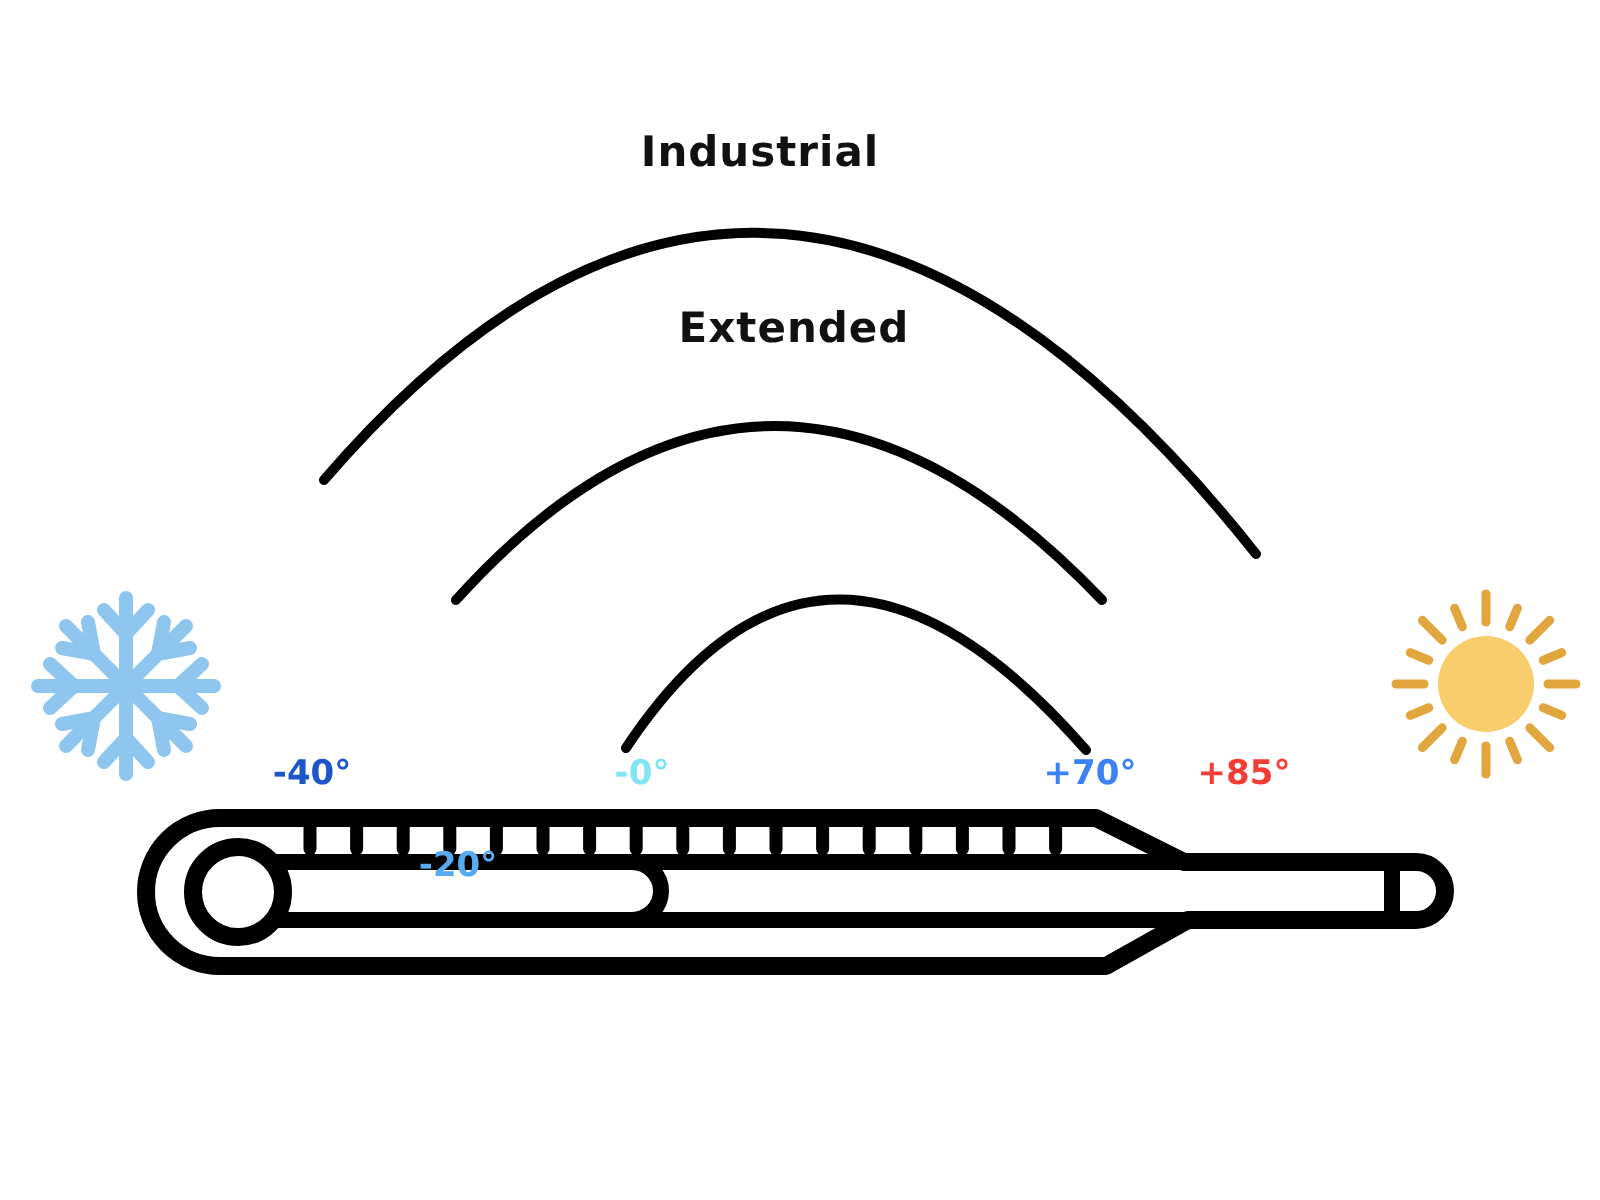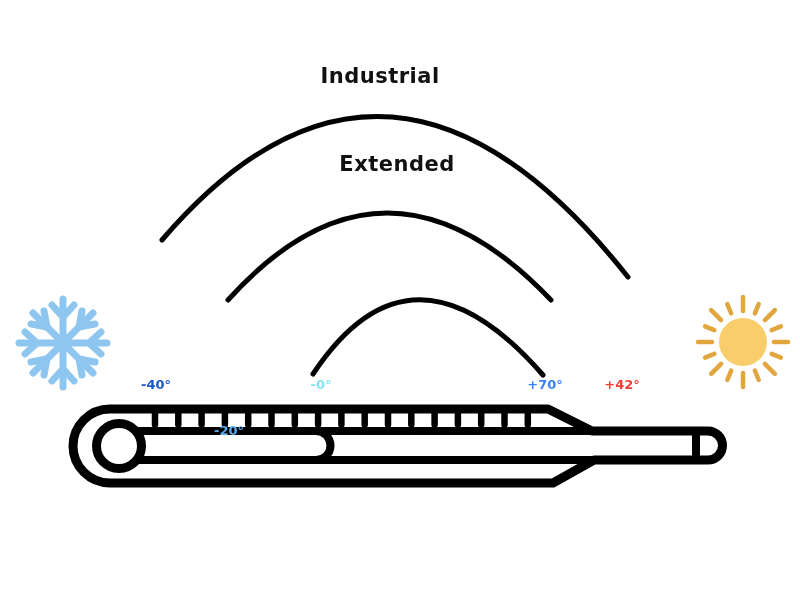--- a/index.html
+++ b/index.html
@@ -13,21 +13,21 @@
   .stage svg{position:absolute;left:0;top:0;}
   .lbl{
     position:absolute;
     transform:translateX(-50%);
     font-weight:bold;
     color:#111;
     white-space:nowrap;
     letter-spacing:0.5px;
   }
   .range-lbl{font-size:21px;}
-  .temp-lbl{font-size:13px;letter-spacing:0px;}
+  .temp-lbl{font-size:17px;letter-spacing:0px;}
 </style>
 </head>
 <body>
 
 <div class="stage">
 
   <svg width="800" height="600" viewBox="0 0 800 600">
 
     <g fill="none" stroke="#000" stroke-width="5" stroke-linecap="round">
       <path d="M 162 240 Q 389 -24.5 628 277"></path>
@@ -109,15 +109,15 @@
     </g>
   </svg>
 
   <div class="lbl range-lbl" style="left:380px;top:64px;">Industrial</div>
   <div class="lbl range-lbl" style="left:397px;top:152px;">Extended</div>
 
   <div class="lbl temp-lbl" style="left: 156px; top: 377px; color: rgb(27, 87, 200);">-40°</div>
   <div class="lbl temp-lbl" style="left: 229px; top: 377px; color: rgb(87, 171, 242); margin-top: 46px;">-20°</div>
   <div class="lbl temp-lbl" style="left: 321px; top: 377px; color: rgb(129, 229, 244);">-0°</div>
   <div class="lbl temp-lbl" style="left: 545px; top: 377px; color: #3b82f6;">+70°</div>
-  <div class="lbl temp-lbl" style="left: 622px; top: 377px; color: rgb(244, 60, 53);">+42°</div>
+  <div class="lbl temp-lbl" style="left: 622px; top: 377px; color: rgb(244, 60, 53);">+85°</div>
 
 </div>
 
 </body></html>

